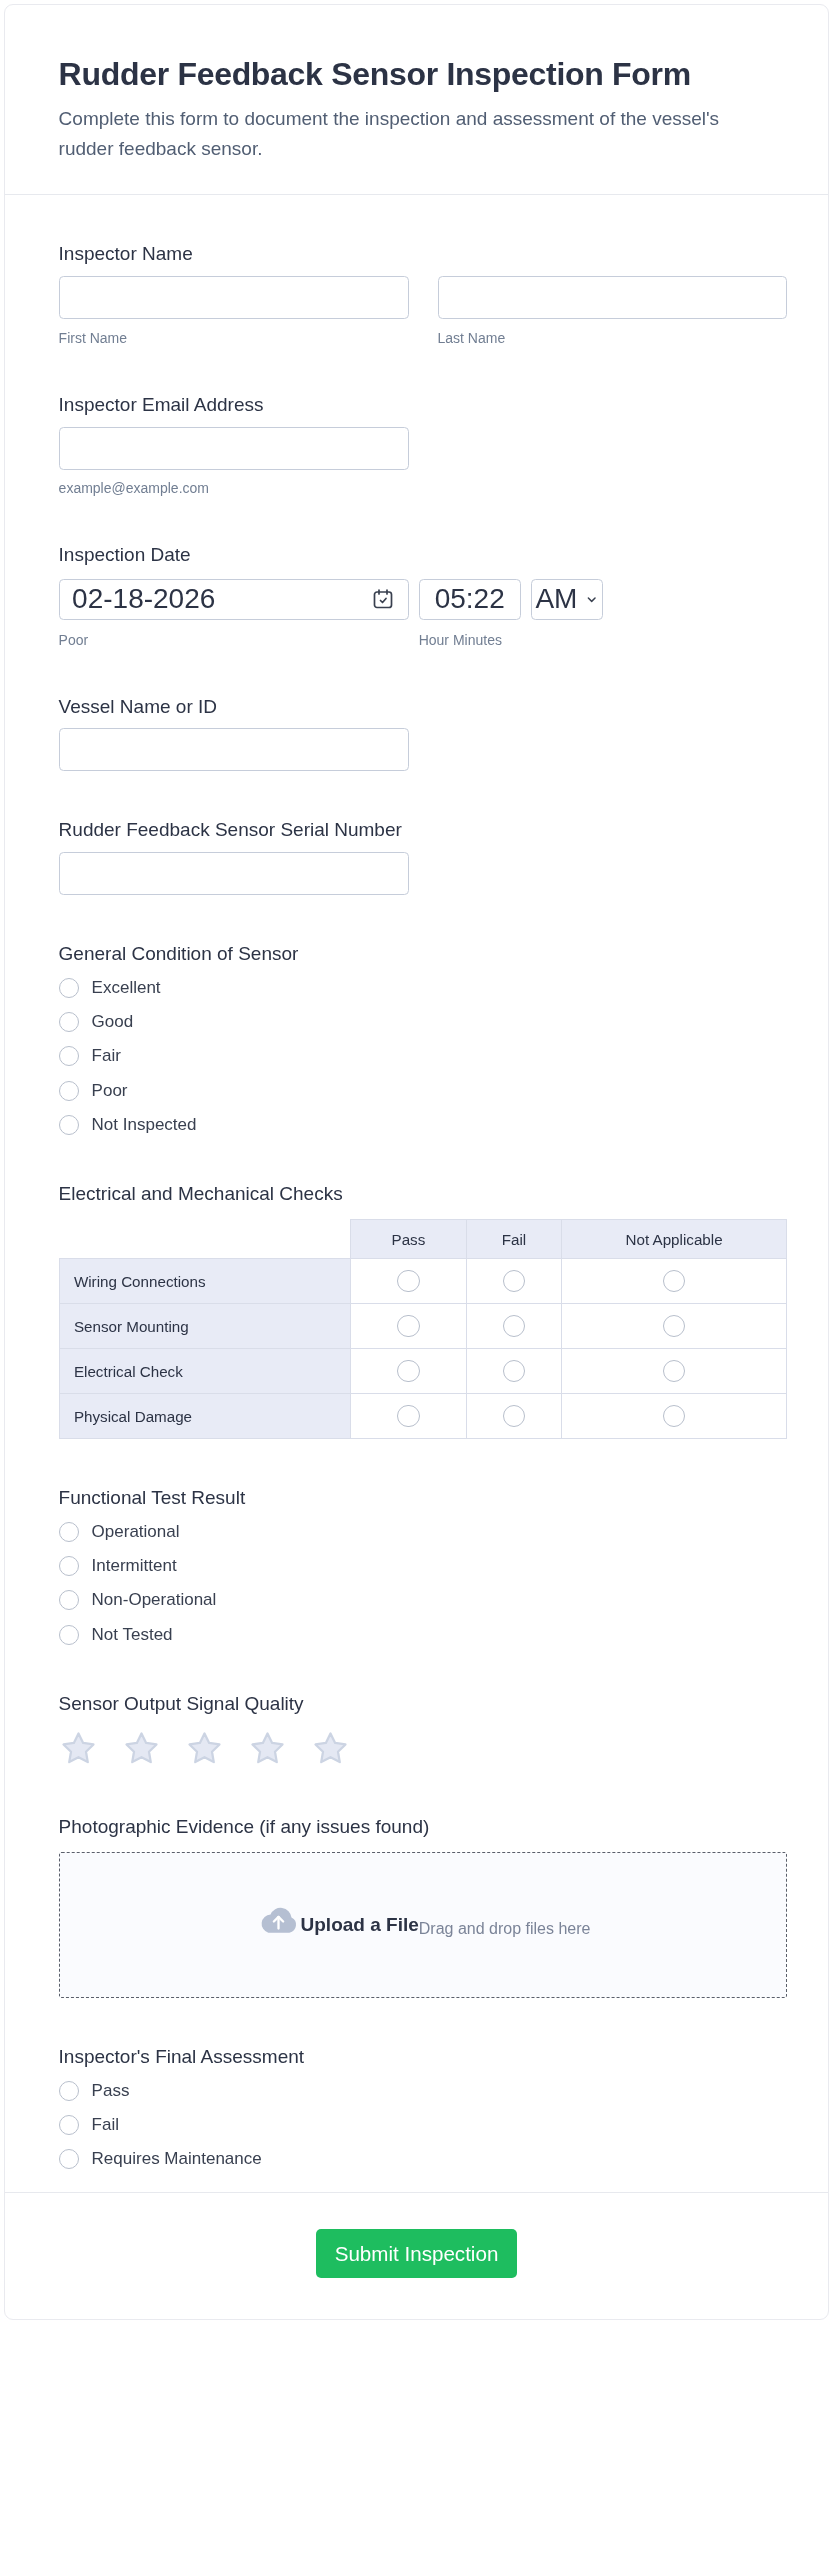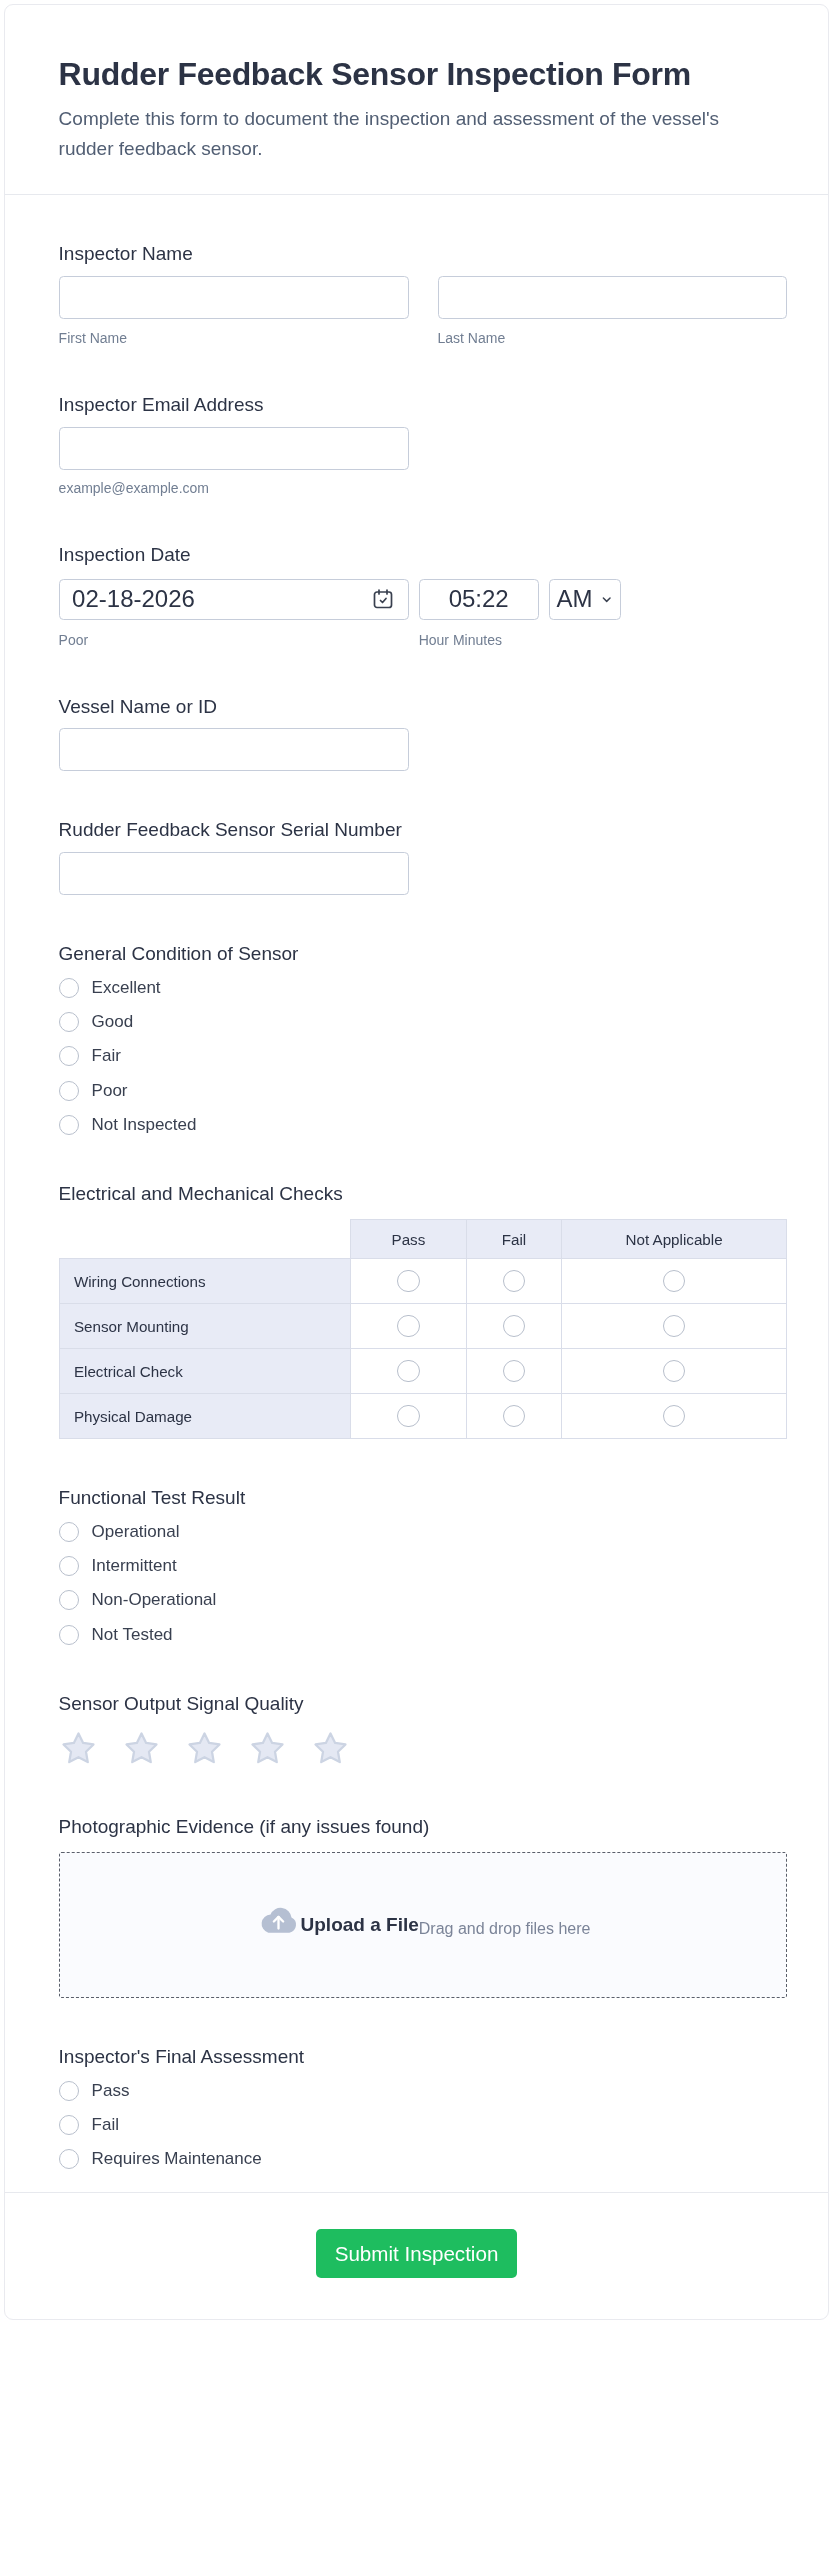--- a/index.html
+++ b/index.html
@@ -66,26 +66,26 @@
   .mt12 { margin-top: 10.8px; }
   
   .date-row { display: flex; gap: 10px; margin-top: 12.5px; align-items: stretch; }
   .fake-input {
     display: flex;
     align-items: center;
     height: 41px;
     border: 1.8px solid #c6cdda;
     border-radius: 4.5px;
     background: #fff;
-    font-size: 24px;
+    font-size: 28px;
     color: #2c3345;
     cursor: text;
   }
   .date-box { width: calc(50% - 14.3px); padding: 0 12.5px; justify-content: space-between; }
-  .time-box { width: 120px; justify-content: center; cursor: text; }
+  .time-box { width: 102px; justify-content: center; cursor: text; }
   .ampm-box { width: 72px; justify-content: center; gap: 7.2px; cursor: pointer; }
   .date-sublabels { display: flex; margin-top: 11.6px; }
   .date-sublabels .sublabel { margin-top: 0; }
   .dsl-date { width: calc(50% - 14.3px); }
   .dsl-time { margin-left: 10px; }
   
   .radio-group { margin-top: 12.5px; }
   .radio-row {
     display: flex;
     align-items: center;

